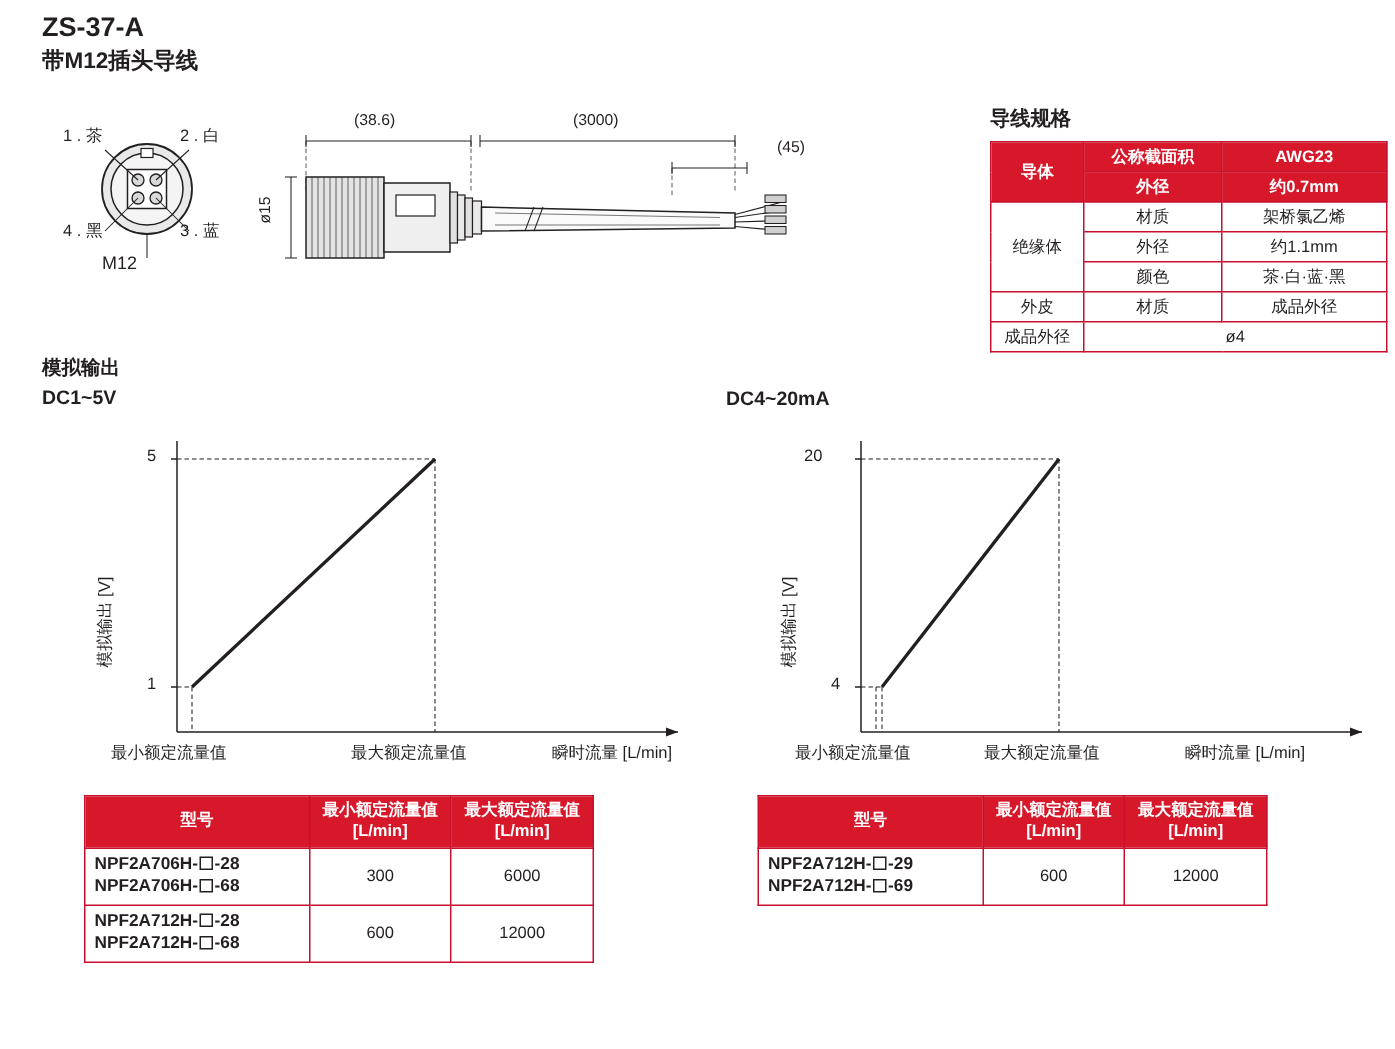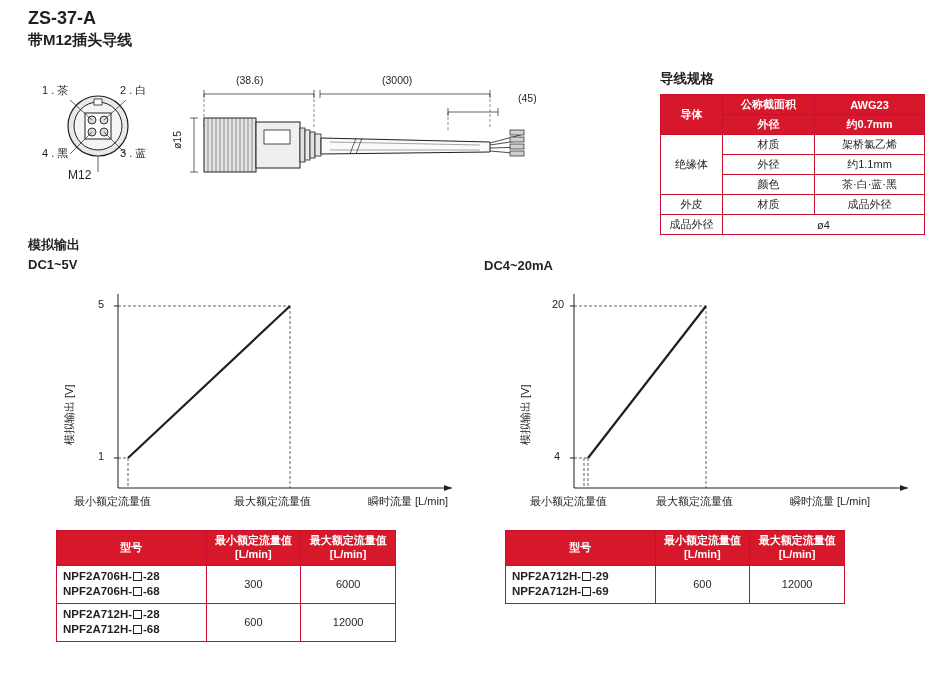--- a/index.html
+++ b/index.html
@@ -306,21 +306,21 @@
       <line x1="90" y1="178" x2="62" y2="178" stroke="none"></line>
       <line x1="90" y1="178" x2="62" y2="178" stroke="none"></line>
       <line x1="90" y1="178" x2="104" y2="178" stroke="#231f20" stroke-width="0.7" stroke-dasharray="3 2"></line>
       <line x1="104" y1="178" x2="104" y2="208" stroke="#231f20" stroke-width="0.7" stroke-dasharray="3 2"></line>
       <line x1="100" y1="178" x2="100" y2="208" stroke="#231f20" stroke-width="0.7" stroke-dasharray="3 2"></line>
 
       <line x1="104" y1="178" x2="222" y2="26" stroke="#231f20" stroke-width="2.2"></line>
       <line x1="86" y1="26" x2="90" y2="26" stroke="#231f20" stroke-width="1"></line>
       <line x1="86" y1="178" x2="90" y2="178" stroke="#231f20" stroke-width="1"></line>
     </svg>
-    <div class="axis-text abs" style="left:68px; top:18px;">20</div>
+    <div class="axis-text abs" style="left:52px; top:18px;">20</div>
     <div class="axis-text abs" style="left:70px; top:170px;">4</div>
     <div class="axis-label-y abs" style="left:34px; top:165px;">模拟输出 [V]</div>
     <div class="axis-text abs" style="left:46px; top:214px;">最小额定流量值</div>
     <div class="axis-text abs" style="left:172px; top:214px;">最大额定流量值</div>
     <div class="axis-text abs" style="left:306px; top:214px;">瞬时流量 [L/min]</div>
   </div>
 
   <div class="abs" style="left:56px; top:530px;">
     <table class="models">
       <tbody>

